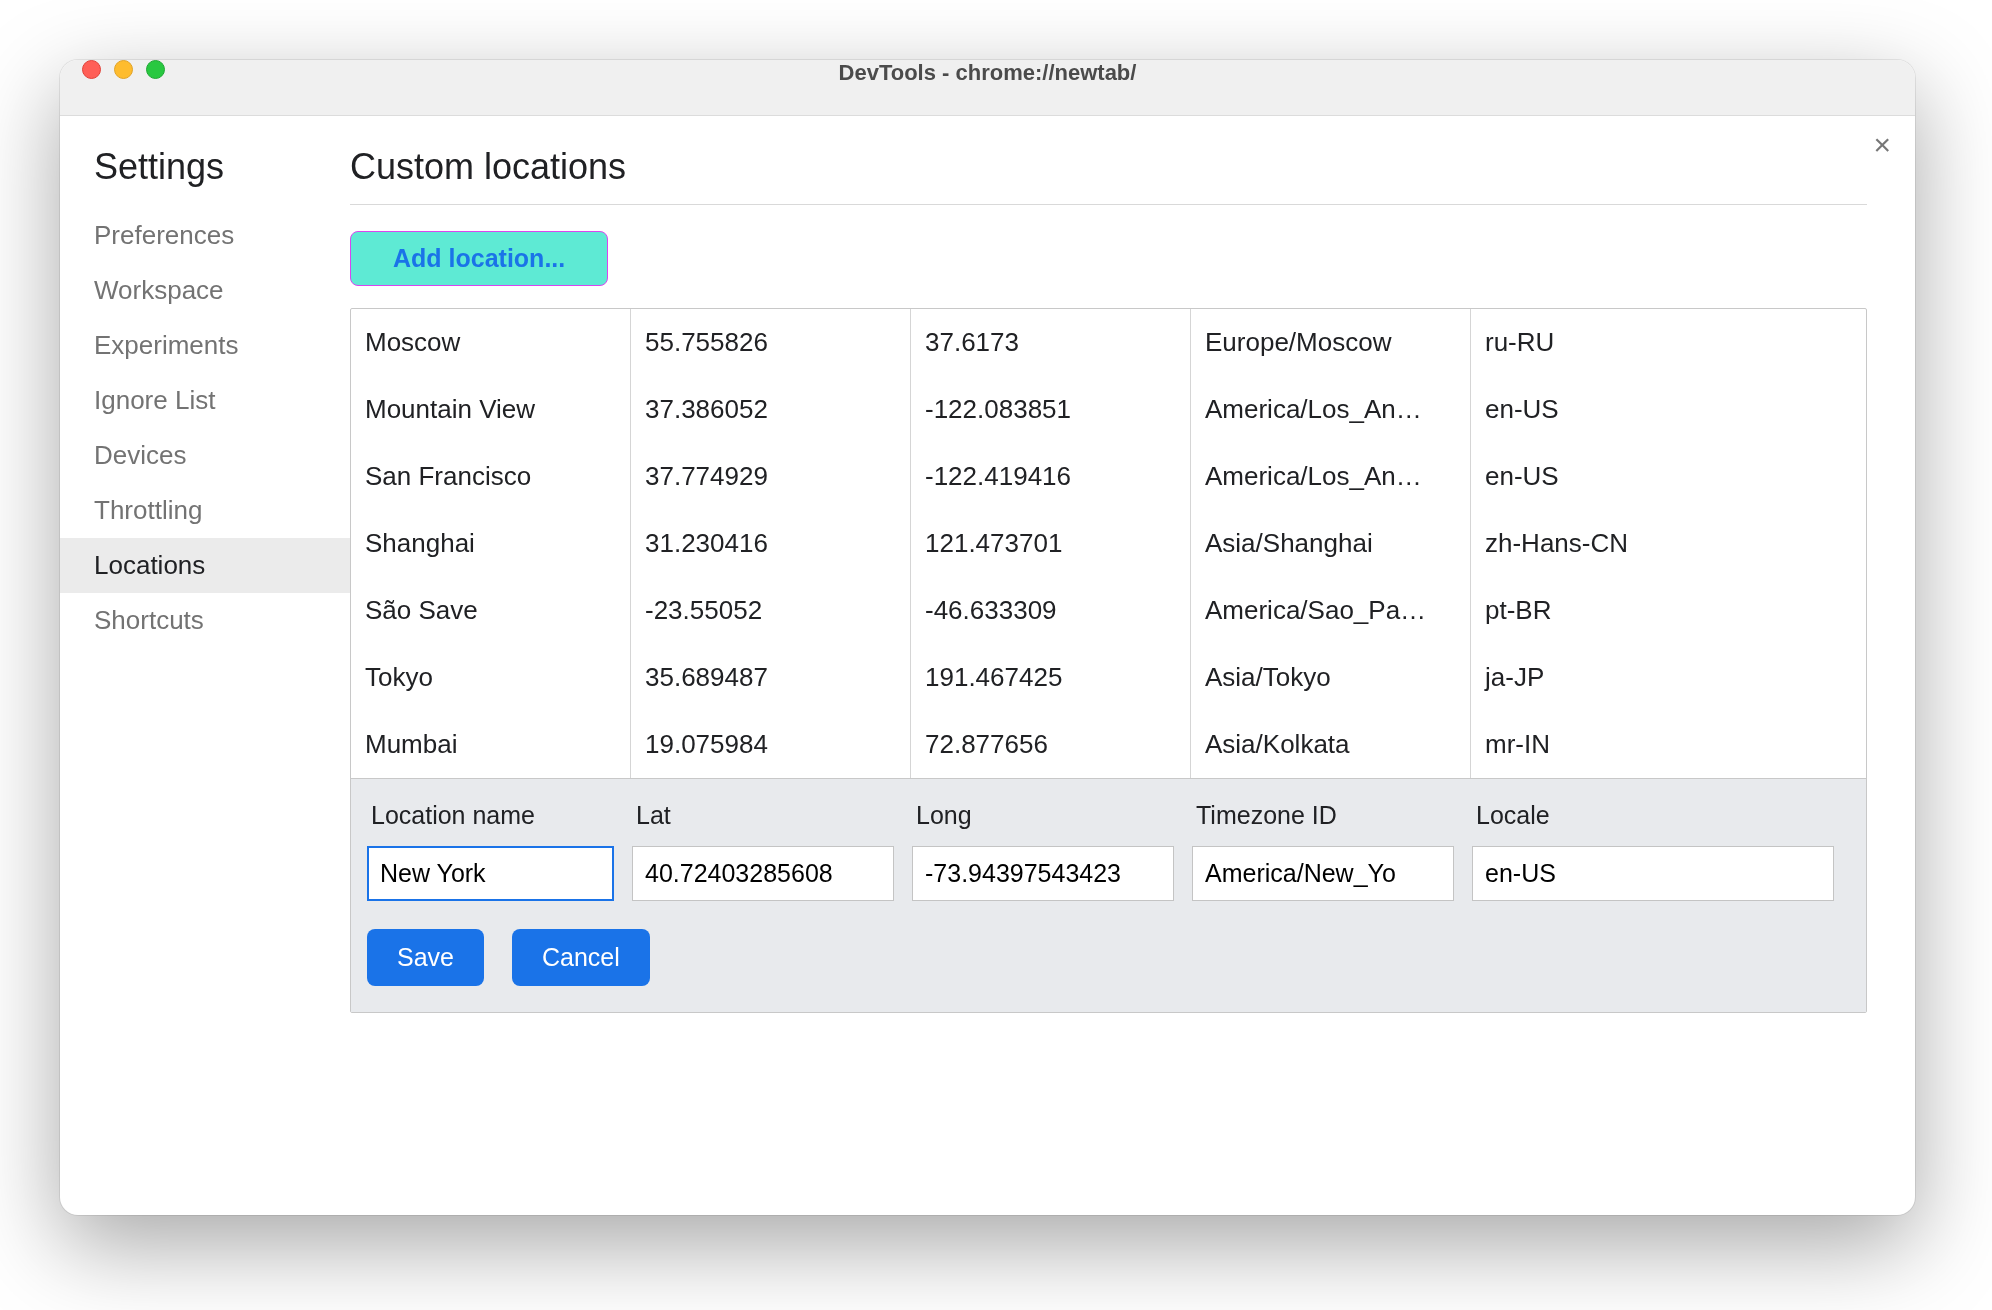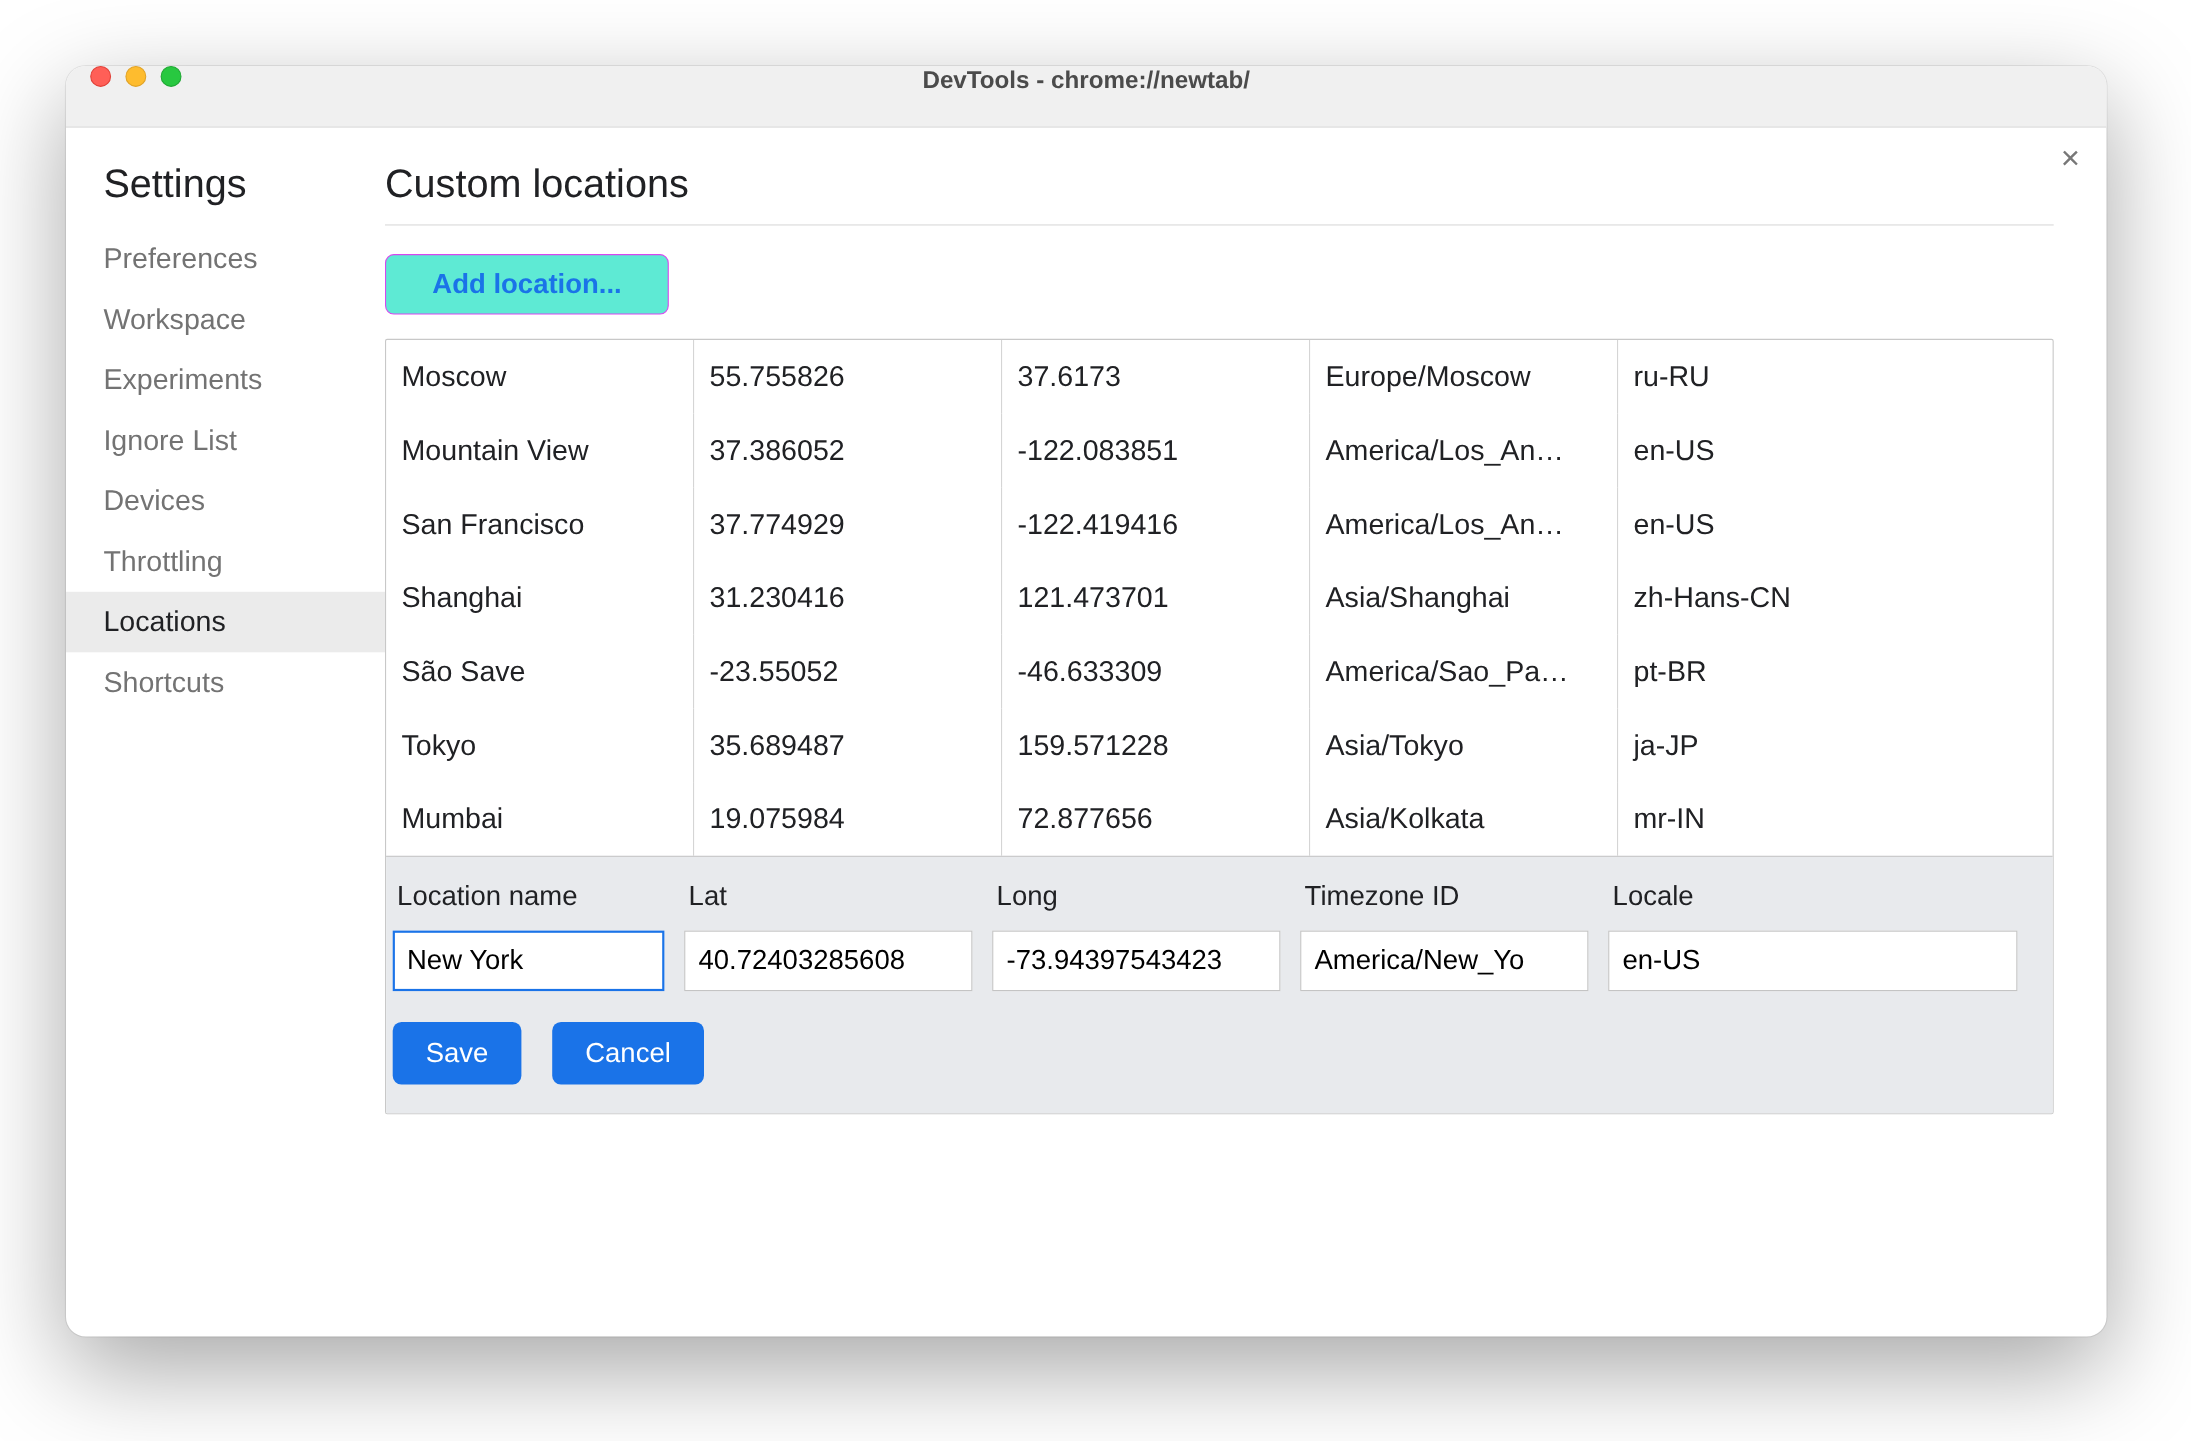--- a/index.html
+++ b/index.html
@@ -116,21 +116,21 @@
       padding: 18px 14px;
       border-right: 1px solid #d5d5d5;
       white-space: nowrap;
       overflow: hidden;
       text-overflow: ellipsis;
     }
     .loc-cell:last-child { border-right: none; }
     .editor {
       background: #e8eaed;
       border-top: 1px solid #c8c8c8;
-      padding: 0 14px 26px 6px;
+      padding: 0 14px 26px 16px;
     }
     .editor-headers, .editor-inputs {
       display: grid;
       grid-template-columns: 265px 280px 280px 280px 1fr;
       gap: 0;
     }
     .editor-headers .eh {
       font-size: 25px;
       color: #202124;
       padding: 22px 4px 16px 4px;
@@ -237,21 +237,21 @@
             <div class="loc-row">
               <div class="loc-cell">São Save</div>
               <div class="loc-cell">-23.55052</div>
               <div class="loc-cell">-46.633309</div>
               <div class="loc-cell">America/Sao_Pa…</div>
               <div class="loc-cell">pt-BR</div>
             </div>
             <div class="loc-row">
               <div class="loc-cell">Tokyo</div>
               <div class="loc-cell">35.689487</div>
-              <div class="loc-cell">159.571228</div>
+              <div class="loc-cell">191.467425</div>
               <div class="loc-cell">Asia/Tokyo</div>
               <div class="loc-cell">ja-JP</div>
             </div>
             <div class="loc-row">
               <div class="loc-cell">Mumbai</div>
               <div class="loc-cell">19.075984</div>
               <div class="loc-cell">72.877656</div>
               <div class="loc-cell">Asia/Kolkata</div>
               <div class="loc-cell">mr-IN</div>
             </div>

